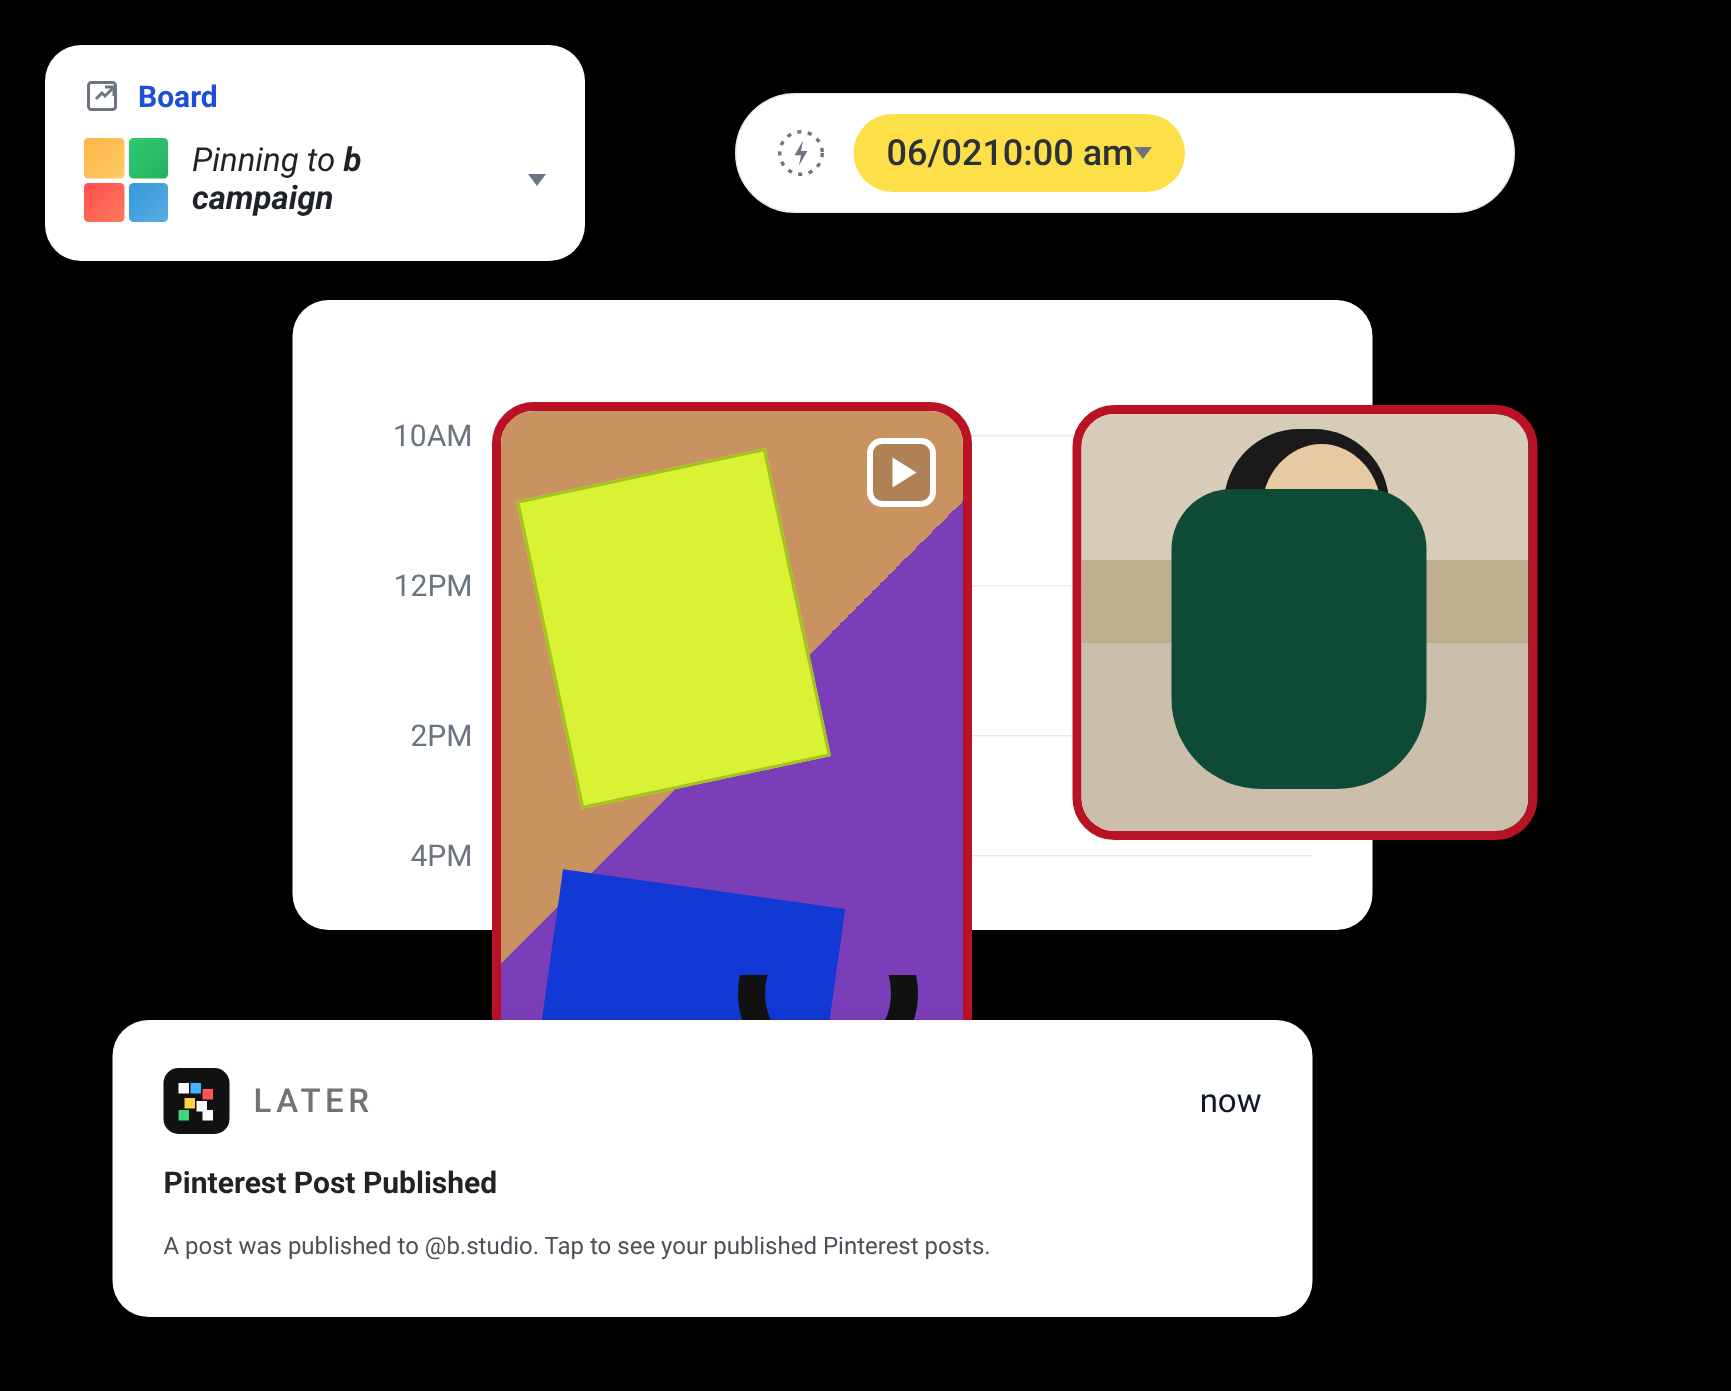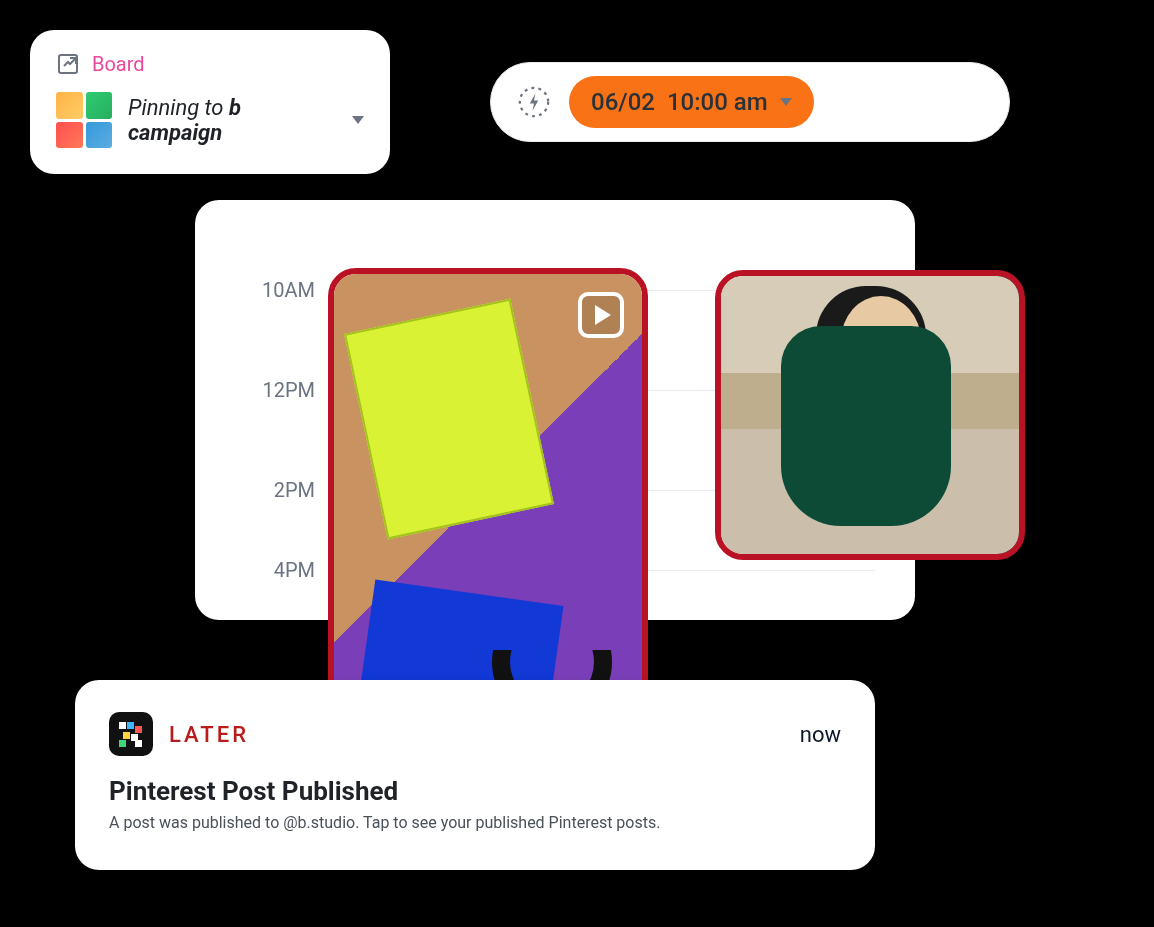--- a/index.html
+++ b/index.html
@@ -19,21 +19,21 @@
     }
 
     
     .board-panel {
       left: 30px; top: 30px;
       width: 360px;
       padding: 22px 26px 26px 26px;
     }
     .board-header {
       display: flex; align-items: center; gap: 12px;
-      color: #ec4899; font-weight: 400; font-size: 20px;
+      color: #1d4ed8; font-weight: 700; font-size: 20px;
       margin-bottom: 16px;
     }
     .pin-icon {
       width: 24px; height: 24px;
       color: #6b7480;
     }
     .board-row {
       display: flex; align-items: center; gap: 16px; font-style: italic;
     }
     .thumbs {
@@ -64,24 +64,24 @@
       width: 520px; height: 80px;
       border-radius: 44px;
       display: flex; align-items: center;
       padding: 10px 14px 10px 26px;
       gap: 18px;
       border: 1px solid #e7ebef;
     }
     .bolt-icon { width: 34px; height: 34px; color: #6b7480; flex-shrink:0; }
     .publish-label { font-size: 24px; font-weight: 700; color: #1f2328; flex:1; }
     .publish-chip {
-      background: #f97316;
+      background: #fde047;
       border-radius: 34px;
       padding: 12px 22px;
-      display: flex; align-items: center; gap: 12px;
+      display: flex; align-items: center; 
       font-size: 24px; color: #2b3139; font-weight: 500;
       cursor: pointer;
     }
 
     
     .calendar {
       left: 195px; top: 200px;
       width: 720px; height: 420px;
       padding: 40px 40px 30px 40px;
     }
@@ -179,23 +179,23 @@
       display:flex; align-items:center; gap:16px; margin-bottom: 20px;
     }
     .notif-app-icon {
       width:44px; height:44px; border-radius:10px;
       background:#111; position:relative;
       display:flex; align-items:center; justify-content:center;
     }
     .notif-app-icon .px {
       position:absolute; width:7px; height:7px;
     }
-    .notif-app { color:#b91c1c; font-size:22px; letter-spacing:3px; font-weight:500; }
+    .notif-app { color:#737373; font-size:22px; letter-spacing:3px; font-weight:500; }
     .notif-time { margin-left:auto; color:#0f172a; font-size:22px; }
-    .notif-title { font-size:26px; font-weight:700; color:#1f2328; margin-bottom:6px; }
+    .notif-title { font-size:20px; font-weight:700; color:#1f2328; margin-bottom:20px; }
     .notif-body { font-size:16px; color:#4a5159; line-height:1.4; }
   </style>
 </head>
 <body>
 
 <div class="card board-panel">
   <div class="board-header">
     <svg class="pin-icon" viewBox="0 0 24 24" fill="none" stroke="currentColor" stroke-width="2">
       <rect x="3" y="3" width="18" height="18" rx="2"></rect>
       <path d="M8 14 L12 10 L14 12 L20 6"></path>

